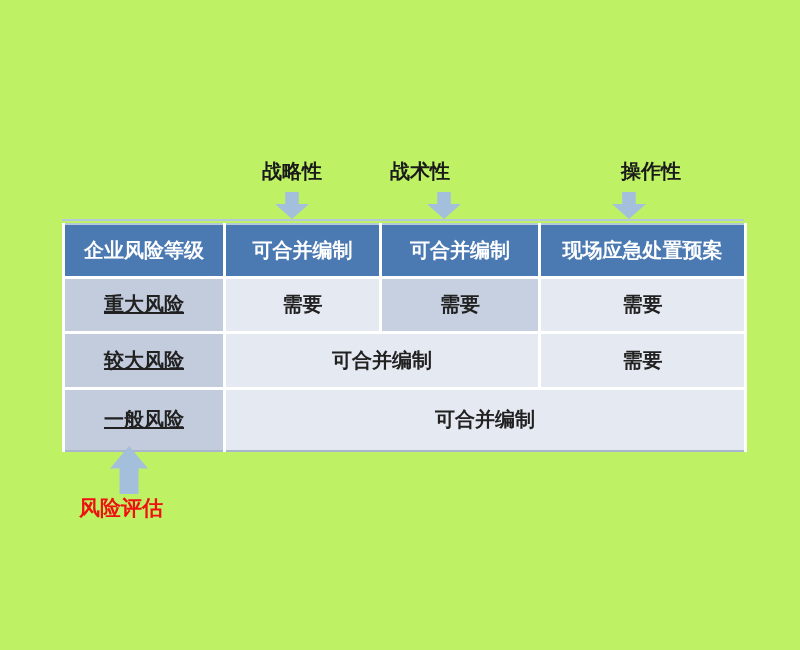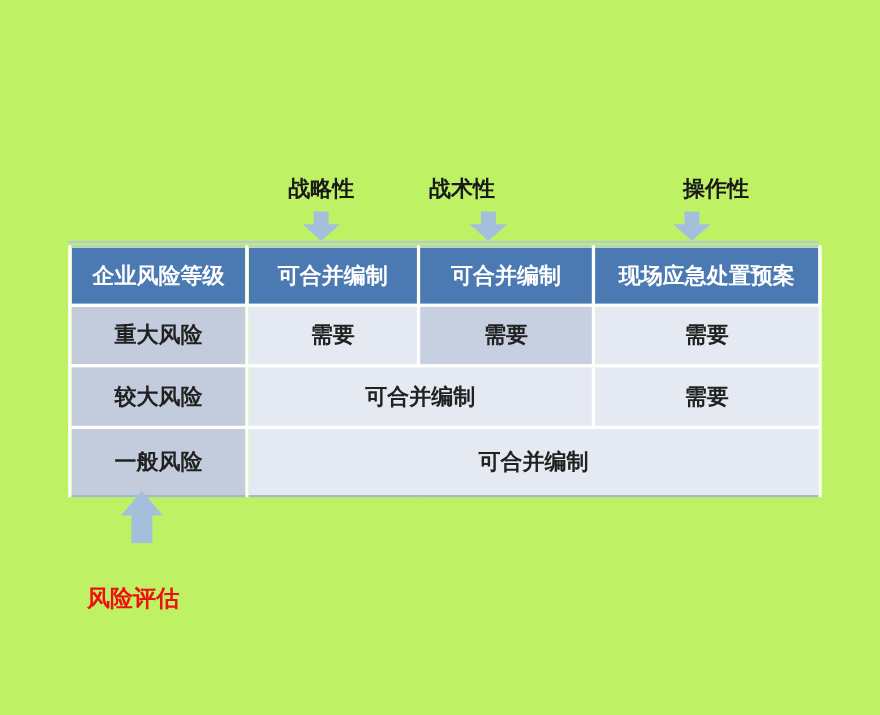--- a/index.html
+++ b/index.html
@@ -54,21 +54,21 @@
     vertical-align: middle;
     font-weight: bold;
     font-size: 20px;
     overflow: hidden;
   }
   .matrix tr.hr  { height: 53px; }
   .matrix tr.r1  { height: 55px; }
   .matrix tr.r2  { height: 56px; margin-top: 47px; }
   .matrix tr.r3  { height: 63px; }
   .head   { background: var(--header-bg); color: var(--header-text); }
-  .level  { background: var(--level-cell-bg); color: var(--body-text); }
+  .level  { background: var(--level-cell-bg); color: var(--body-text); text-decoration: underline; }
   .light  { background: var(--light-cell-bg); color: var(--body-text); }
   .medium { background: var(--highlight-cell-bg); color: var(--body-text); }
   .matrix thead th { border-top: 2px solid var(--divider-line); }
   .matrix tbody tr:last-child th,
   .matrix tbody tr:last-child td { border-bottom: 2px solid var(--table-bottom-border); }
   .up-arrow {
     position: absolute;
     left: 110px;
     top: 446px;
     width: 38px;
@@ -80,21 +80,20 @@
     position: absolute;
     left: 121px;
     top: 496px;
     transform: translateX(-50%);
     font-family: "DejaVu Serif", "Liberation Serif", serif;
     font-size: 21px;
     font-weight: bold;
     color: var(--annotation-red);
     white-space: nowrap;
     line-height: 24px;
-    margin-top: 36px;
   }
 </style>
 </head>
 <body>
 
 <div class="canvas">
 
   <div class="plan-label" style="left:292px">战略性</div>
   <div class="plan-label" style="left:420px">战术性</div>
   <div class="plan-label" style="left:651px">操作性</div>

